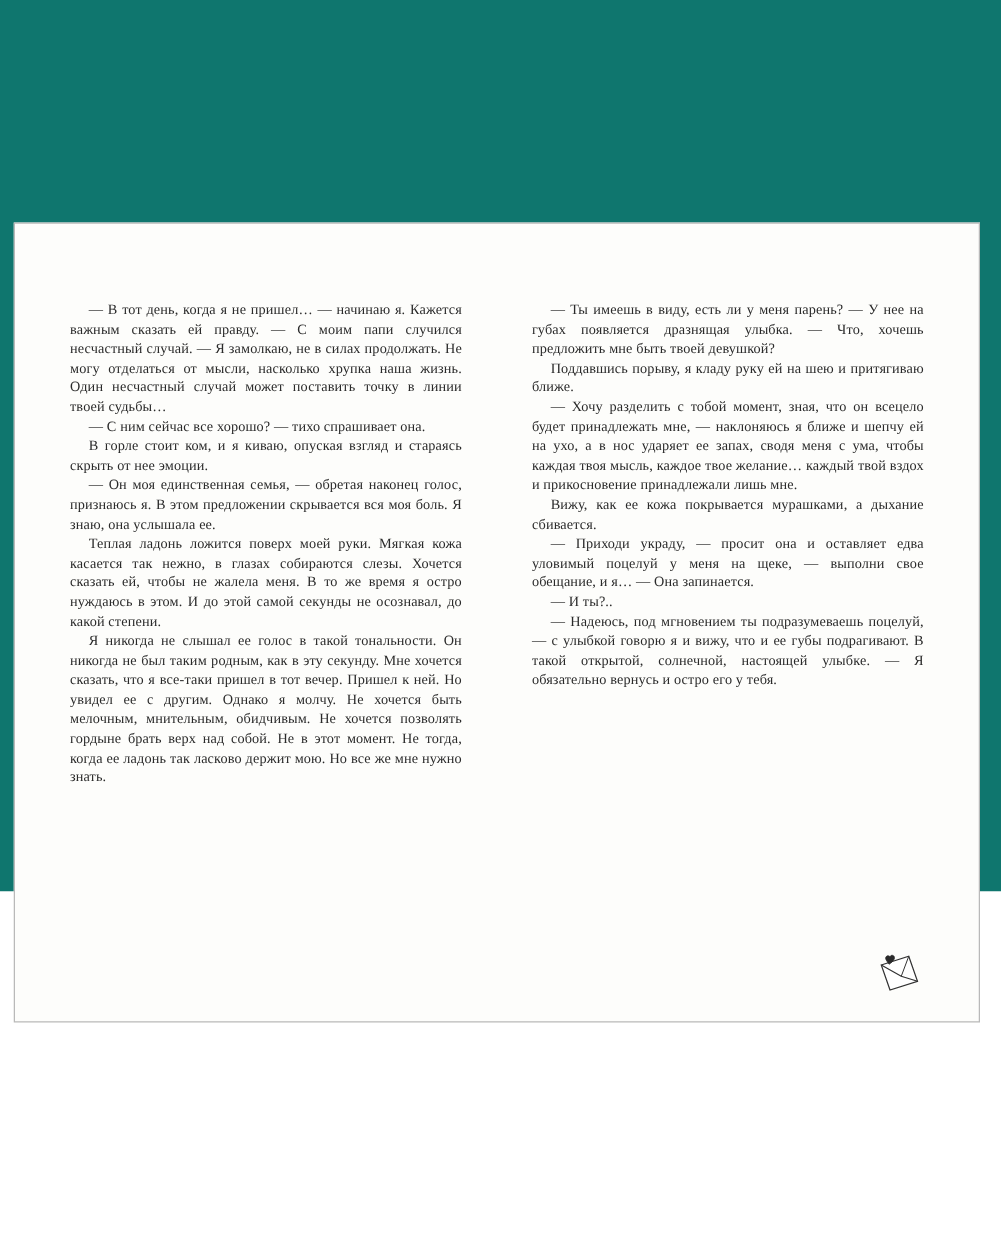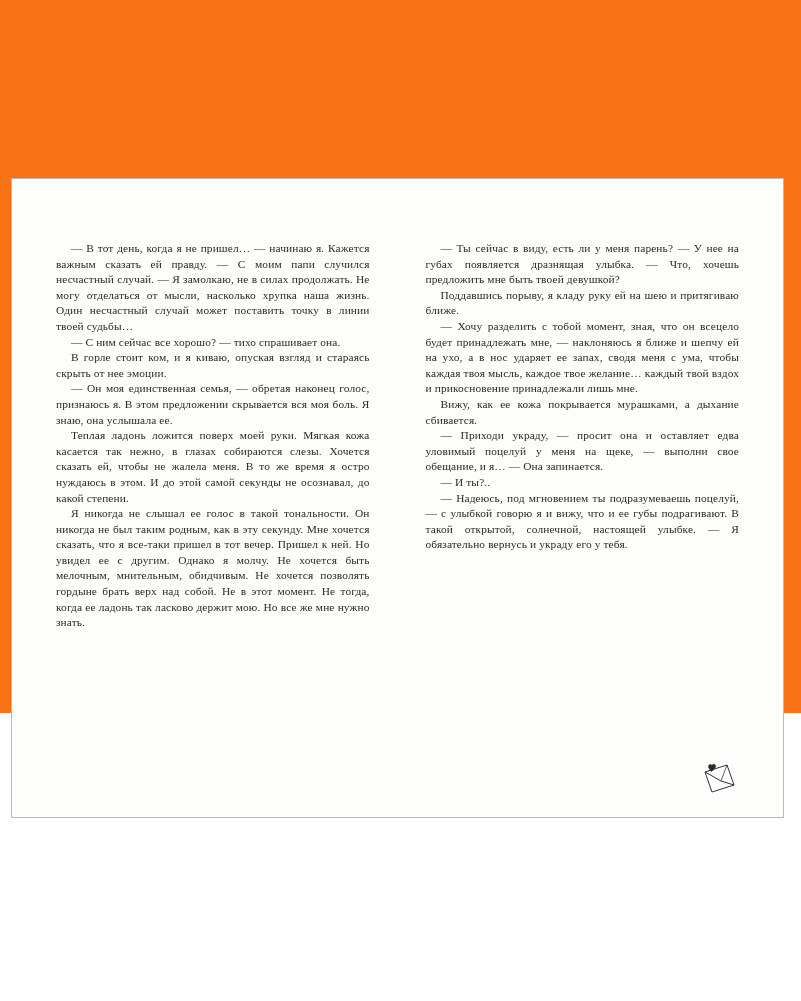--- a/index.html
+++ b/index.html
@@ -13,21 +13,21 @@
     font-family: "Liberation Serif", serif;
     color: #1a1a1a;
     overflow: hidden;
   }
   .page-wrap {
     position: absolute;
     left: 0;
     top: 0;
     width: 801px;
     height: 713px;
-    background: #f97316;
+    background: #0f766e;
   }
   .book-page {
     position: absolute;
     left: 11px;
     top: 178px;
     width: 773px;
     height: 640px;
     background: #fdfdfb;
     border: 1px solid #b9b9b9;
     box-sizing: border-box;
@@ -83,27 +83,27 @@
       <div class="col col-left">
         <p>— В тот день, когда я не пришел… — начинаю я. Кажется важным сказать ей правду. — С моим папи случился несчастный случай. — Я замолкаю, не в силах продолжать. Не могу отделаться от мысли, насколько хрупка наша жизнь. Один несчастный случай может поставить точку в линии твоей судьбы…</p>
         <p>— С ним сейчас все хорошо? — тихо спрашивает она.</p>
         <p>В горле стоит ком, и я киваю, опуская взгляд и стараясь скрыть от нее эмоции.</p>
         <p>— Он моя единственная семья, — обретая наконец голос, признаюсь я. В этом предложении скрывается вся моя боль. Я знаю, она услышала ее.</p>
         <p>Теплая ладонь ложится поверх моей руки. Мягкая кожа касается так нежно, в глазах собираются слезы. Хочется сказать ей, чтобы не жалела меня. В то же время я остро нуждаюсь в этом. И до этой самой секунды не осознавал, до какой степени.</p>
         <p>Я никогда не слышал ее голос в такой тональности. Он никогда не был таким родным, как в эту секунду. Мне хочется сказать, что я все-таки пришел в тот вечер. Пришел к ней. Но увидел ее с другим. Однако я молчу. Не хочется быть мелочным, мнительным, обидчивым. Не хочется позволять гордыне брать верх над собой. Не в этот момент. Не тогда, когда ее ладонь так ласково держит мою. Но все же мне нужно знать.</p>
       </div>
 
       <div class="col col-right">
-        <p>— Ты сейчас в виду, есть ли у меня парень? — У нее на губах появляется дразнящая улыбка. — Что, хочешь предложить мне быть твоей девушкой?</p>
+        <p>— Ты имеешь в виду, есть ли у меня парень? — У нее на губах появляется дразнящая улыбка. — Что, хочешь предложить мне быть твоей девушкой?</p>
         <p>Поддавшись порыву, я кладу руку ей на шею и притягиваю ближе.</p>
         <p>— Хочу разделить с тобой момент, зная, что он всецело будет принадлежать мне, — наклоняюсь я ближе и шепчу ей на ухо, а в нос ударяет ее запах, сводя меня с ума, чтобы каждая твоя мысль, каждое твое желание… каждый твой вздох и прикосновение принадлежали лишь мне.</p>
         <p>Вижу, как ее кожа покрывается мурашками, а дыхание сбивается.</p>
         <p>— Приходи украду, — просит она и оставляет едва уловимый поцелуй у меня на щеке, — выполни свое обещание, и я… — Она запинается.</p>
         <p>— И ты?..</p>
-        <p>— Надеюсь, под мгновением ты подразумеваешь поцелуй, — с улыбкой говорю я и вижу, что и ее губы подрагивают. В такой открытой, солнечной, настоящей улыбке. — Я обязательно вернусь и украду его у тебя.</p>
+        <p>— Надеюсь, под мгновением ты подразумеваешь поцелуй, — с улыбкой говорю я и вижу, что и ее губы подрагивают. В такой открытой, солнечной, настоящей улыбке. — Я обязательно вернусь и остро его у тебя.</p>
       </div>
 
     </div>
 
     <div class="ornament">
       <svg width="40" height="34" viewBox="0 0 40 34" xmlns="http://www.w3.org/2000/svg">
         <path d="M8 13 L30 6 L37 26 L15 33 Z" fill="#ffffff" stroke="#333333" stroke-width="1"></path>
         <path d="M8 13 L24 22 L37 26" fill="none" stroke="#333333" stroke-width="1"></path>
         <path d="M30 6 L24 22" fill="none" stroke="#333333" stroke-width="0.8"></path>
         <path d="M12 9 c-1.6 -2.4 1.2 -4.6 3 -2.6 c1.2 -2.4 4.4 -0.8 3.4 1.8 c-0.8 2.1 -3.3 3.7 -4.2 4.2 c-0.6 -0.6 -1.4 -2 -2.2 -3.4 z" fill="#2a2a2a" stroke="#2a2a2a" stroke-width="0.6"></path>

